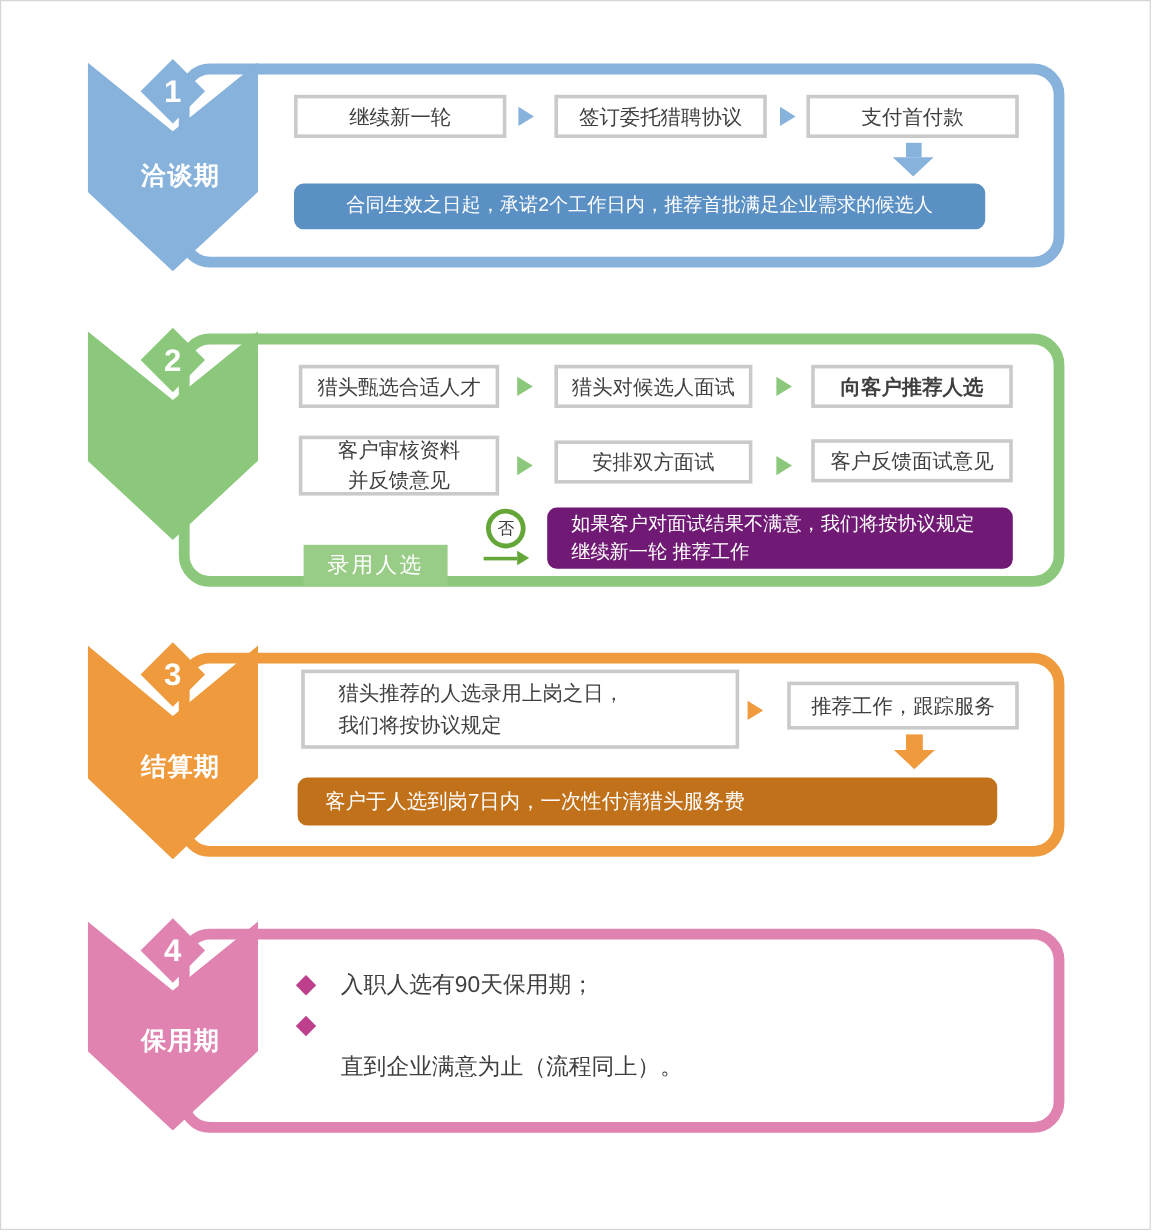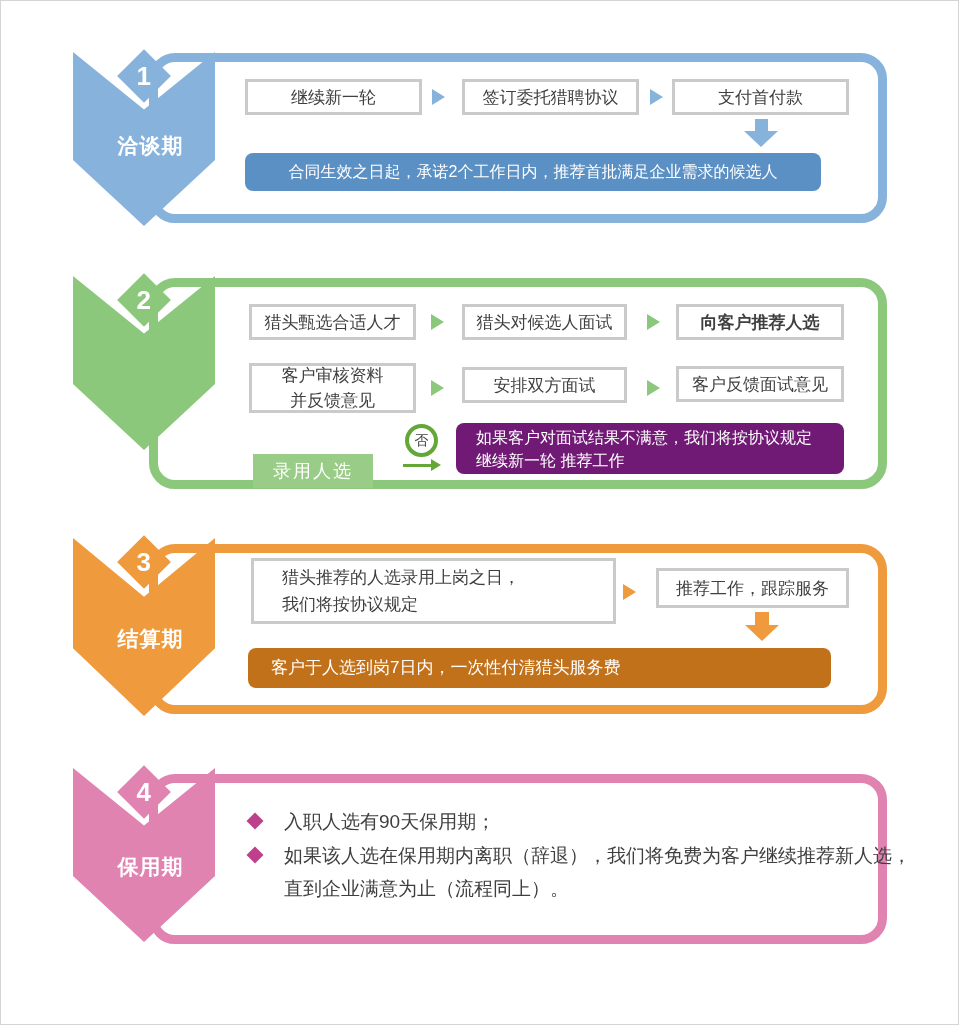--- a/index.html
+++ b/index.html
@@ -162,17 +162,16 @@
     <div class="chevron pink-bg" style="top:3px;"></div>
     <div class="diamond pink-bg" style="top:8px;">
       <span class="num">4</span>
     </div>
     <div class="stage-label" style="top:88px;">保用期</div>
 
     <div class="bullet" style="left:248px;top:50px;"></div>
     <div class="bullet-text" style="left:283px;top:43px;">入职人选有90天保用期；</div>
 
     <div class="bullet" style="left:248px;top:84px;"></div>
-    <div class="bullet-text" style="left:283px;top:77px;">如果该人选在保用期内离职（辞退），我们将免费为客户继续推荐新人选，</div>
     <div class="bullet-text" style="left:283px;top:111px;font-family:Liberation Mono, monospace;">直到企业满意为止（流程同上）。</div>
   </section>
 
 </div>
 
 </body></html>

